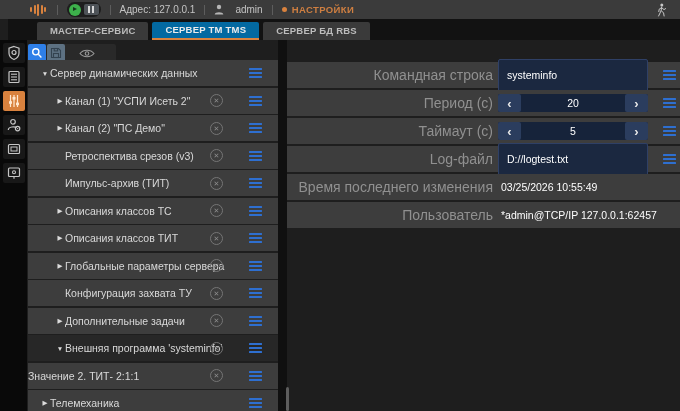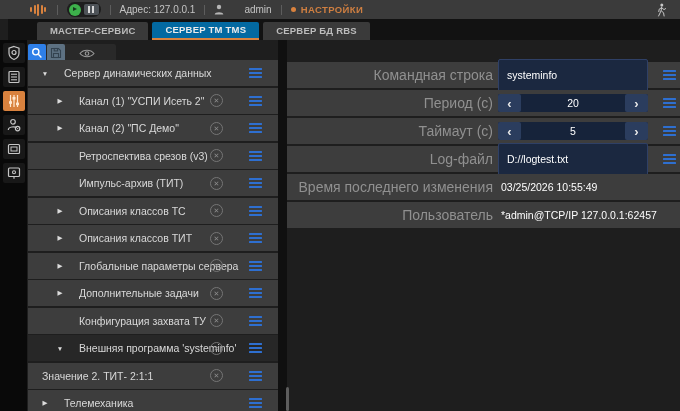--- a/index.html
+++ b/index.html
@@ -12,21 +12,21 @@
   .logo i{display:block;width:2px;background:var(--accent-orange,#d9823e);margin-right:1.5px;border-radius:1px}
   .logo i:nth-child(1){height:5px}.logo i:nth-child(2){height:9px}.logo i:nth-child(3){height:12px}
   .logo i:nth-child(4){height:9px}.logo i:nth-child(5){height:5px}
   .sep{width:1px;height:10px;background:#5d5d5d;margin:0 9px}
   .transport{display:flex;align-items:center;background:#1d1d1d;border-radius:8px;height:15px;padding:0 2px;gap:3px}
   .play{width:12px;height:12px;border-radius:50%;background:var(--play-green,#3db04b);position:relative}
   .play::before{content:"";position:absolute;left:4.5px;top:3.5px;width:0;height:0;
     border-left:4px solid #17351e;border-top:2.5px solid transparent;border-bottom:2.5px solid transparent}
   .pause{width:15px;height:11px;border-radius:2px;background:#4e5358;display:flex;align-items:center;justify-content:center;gap:2px}
   .pause i{width:2px;height:7px;background:#d9d9d9}
-  .usergrp{display:flex;align-items:center;gap:20px}
+  .usergrp{display:flex;align-items:center;gap:11px}
   .settings{display:flex;align-items:center;color:#cf7f41;font-size:9.5px;letter-spacing:.4px;font-weight:bold}
   .dot{width:5px;height:5px;border-radius:50%;background:var(--accent-orange,#d9823e);margin-right:5px}
   .walker{margin-left:auto;margin-right:13px;display:flex}
   
   .tabbar{position:absolute;left:8px;top:19px;width:680px;height:21px;background:#121212;
           display:flex;align-items:flex-end;padding-left:29px;box-sizing:border-box;gap:4px}
   .tab{height:18px;line-height:18px;padding:0 13px;background:#3a3a3a;border-radius:2px 2px 0 0;
        font-size:9.5px;font-weight:bold;color:#bdbdbd;letter-spacing:.2px;white-space:nowrap;cursor:pointer}
   .tab.active{background:#0369a1;color:#ececec;height:16px;line-height:16px;
        border-bottom:2px solid var(--accent-orange,#d9823e)}
@@ -45,21 +45,21 @@
   
   .tree{position:absolute;left:28px;top:60px;width:250px;bottom:0;overflow:hidden}
   .trow{position:relative;height:26px;margin-bottom:1.5px;background:var(--row-bg,#3d3d3d);
         display:flex;align-items:center;cursor:pointer}
   .trow.selected{background:var(--selected-row-bg,#272727)}
   .lvl1{padding-left:12px}.lvl2{padding-left:27px}.lvl3{}
   .arr{flex:0 0 10px;width:10px;font-size:6.5px;color:#dcdcdc;text-align:center}
   .arr.down::before{content:"▼"}
   .arr.right::before{content:"▶"}
   .arr.none{visibility:hidden}
-  .tlabel{margin-left:14px;font-size:10.5px;color:#d9d9d9;white-space:nowrap}
+  .tlabel{margin-left:0;font-size:10.5px;color:#d9d9d9;white-space:nowrap}
   .dismiss{position:absolute;right:55px;top:6.5px;width:13px;height:13px;box-sizing:border-box;
            border:1px solid #757575;border-radius:50%;display:flex;align-items:center;justify-content:center}
   .dismiss::before{content:"✕";font-size:7px;color:#8a8a8a;line-height:1}
   .hamb{position:absolute;right:16px;top:8px;width:13px;display:flex;flex-direction:column;gap:2px;cursor:pointer}
   .hamb i{height:2px;background:var(--accent-blue,#2e6fd0);border-radius:.5px}
   
   .formpanel{position:absolute;left:287px;top:62px;width:393px}
   .frow{position:relative;height:26px;margin-bottom:2px;background:var(--row-bg,#3d3d3d);
         display:flex;align-items:center}
   .flabel{flex:0 0 206px;text-align:right;font-size:14px;color:#909090;white-space:nowrap}
@@ -273,32 +273,32 @@
     <span class="arr right"></span>
     <span class="tlabel">Глобальные параметры сервера</span>
     <span class="dismiss"></span>
     <span class="hamb">
         <i></i>
         <i></i>
         <i></i>
       </span>
   </div>
   <div class="trow lvl2">
-    <span class="arr right"></span>
-    <span class="tlabel">Дополнительные задачи</span>
-    <span class="dismiss"></span>
-    <span class="hamb">
-        <i></i>
-        <i></i>
-        <i></i>
-      </span>
-  </div>
-  <div class="trow lvl2">
     <span class="arr none"></span>
     <span class="tlabel">Конфигурация захвата ТУ</span>
+    <span class="dismiss"></span>
+    <span class="hamb">
+        <i></i>
+        <i></i>
+        <i></i>
+      </span>
+  </div>
+  <div class="trow lvl2">
+    <span class="arr right"></span>
+    <span class="tlabel">Дополнительные задачи</span>
     <span class="dismiss"></span>
     <span class="hamb">
         <i></i>
         <i></i>
         <i></i>
       </span>
   </div>
   <div class="trow lvl2 selected">
     <span class="arr down"></span>
     <span class="tlabel">Внешняя программа 'systeminfo'</span>

